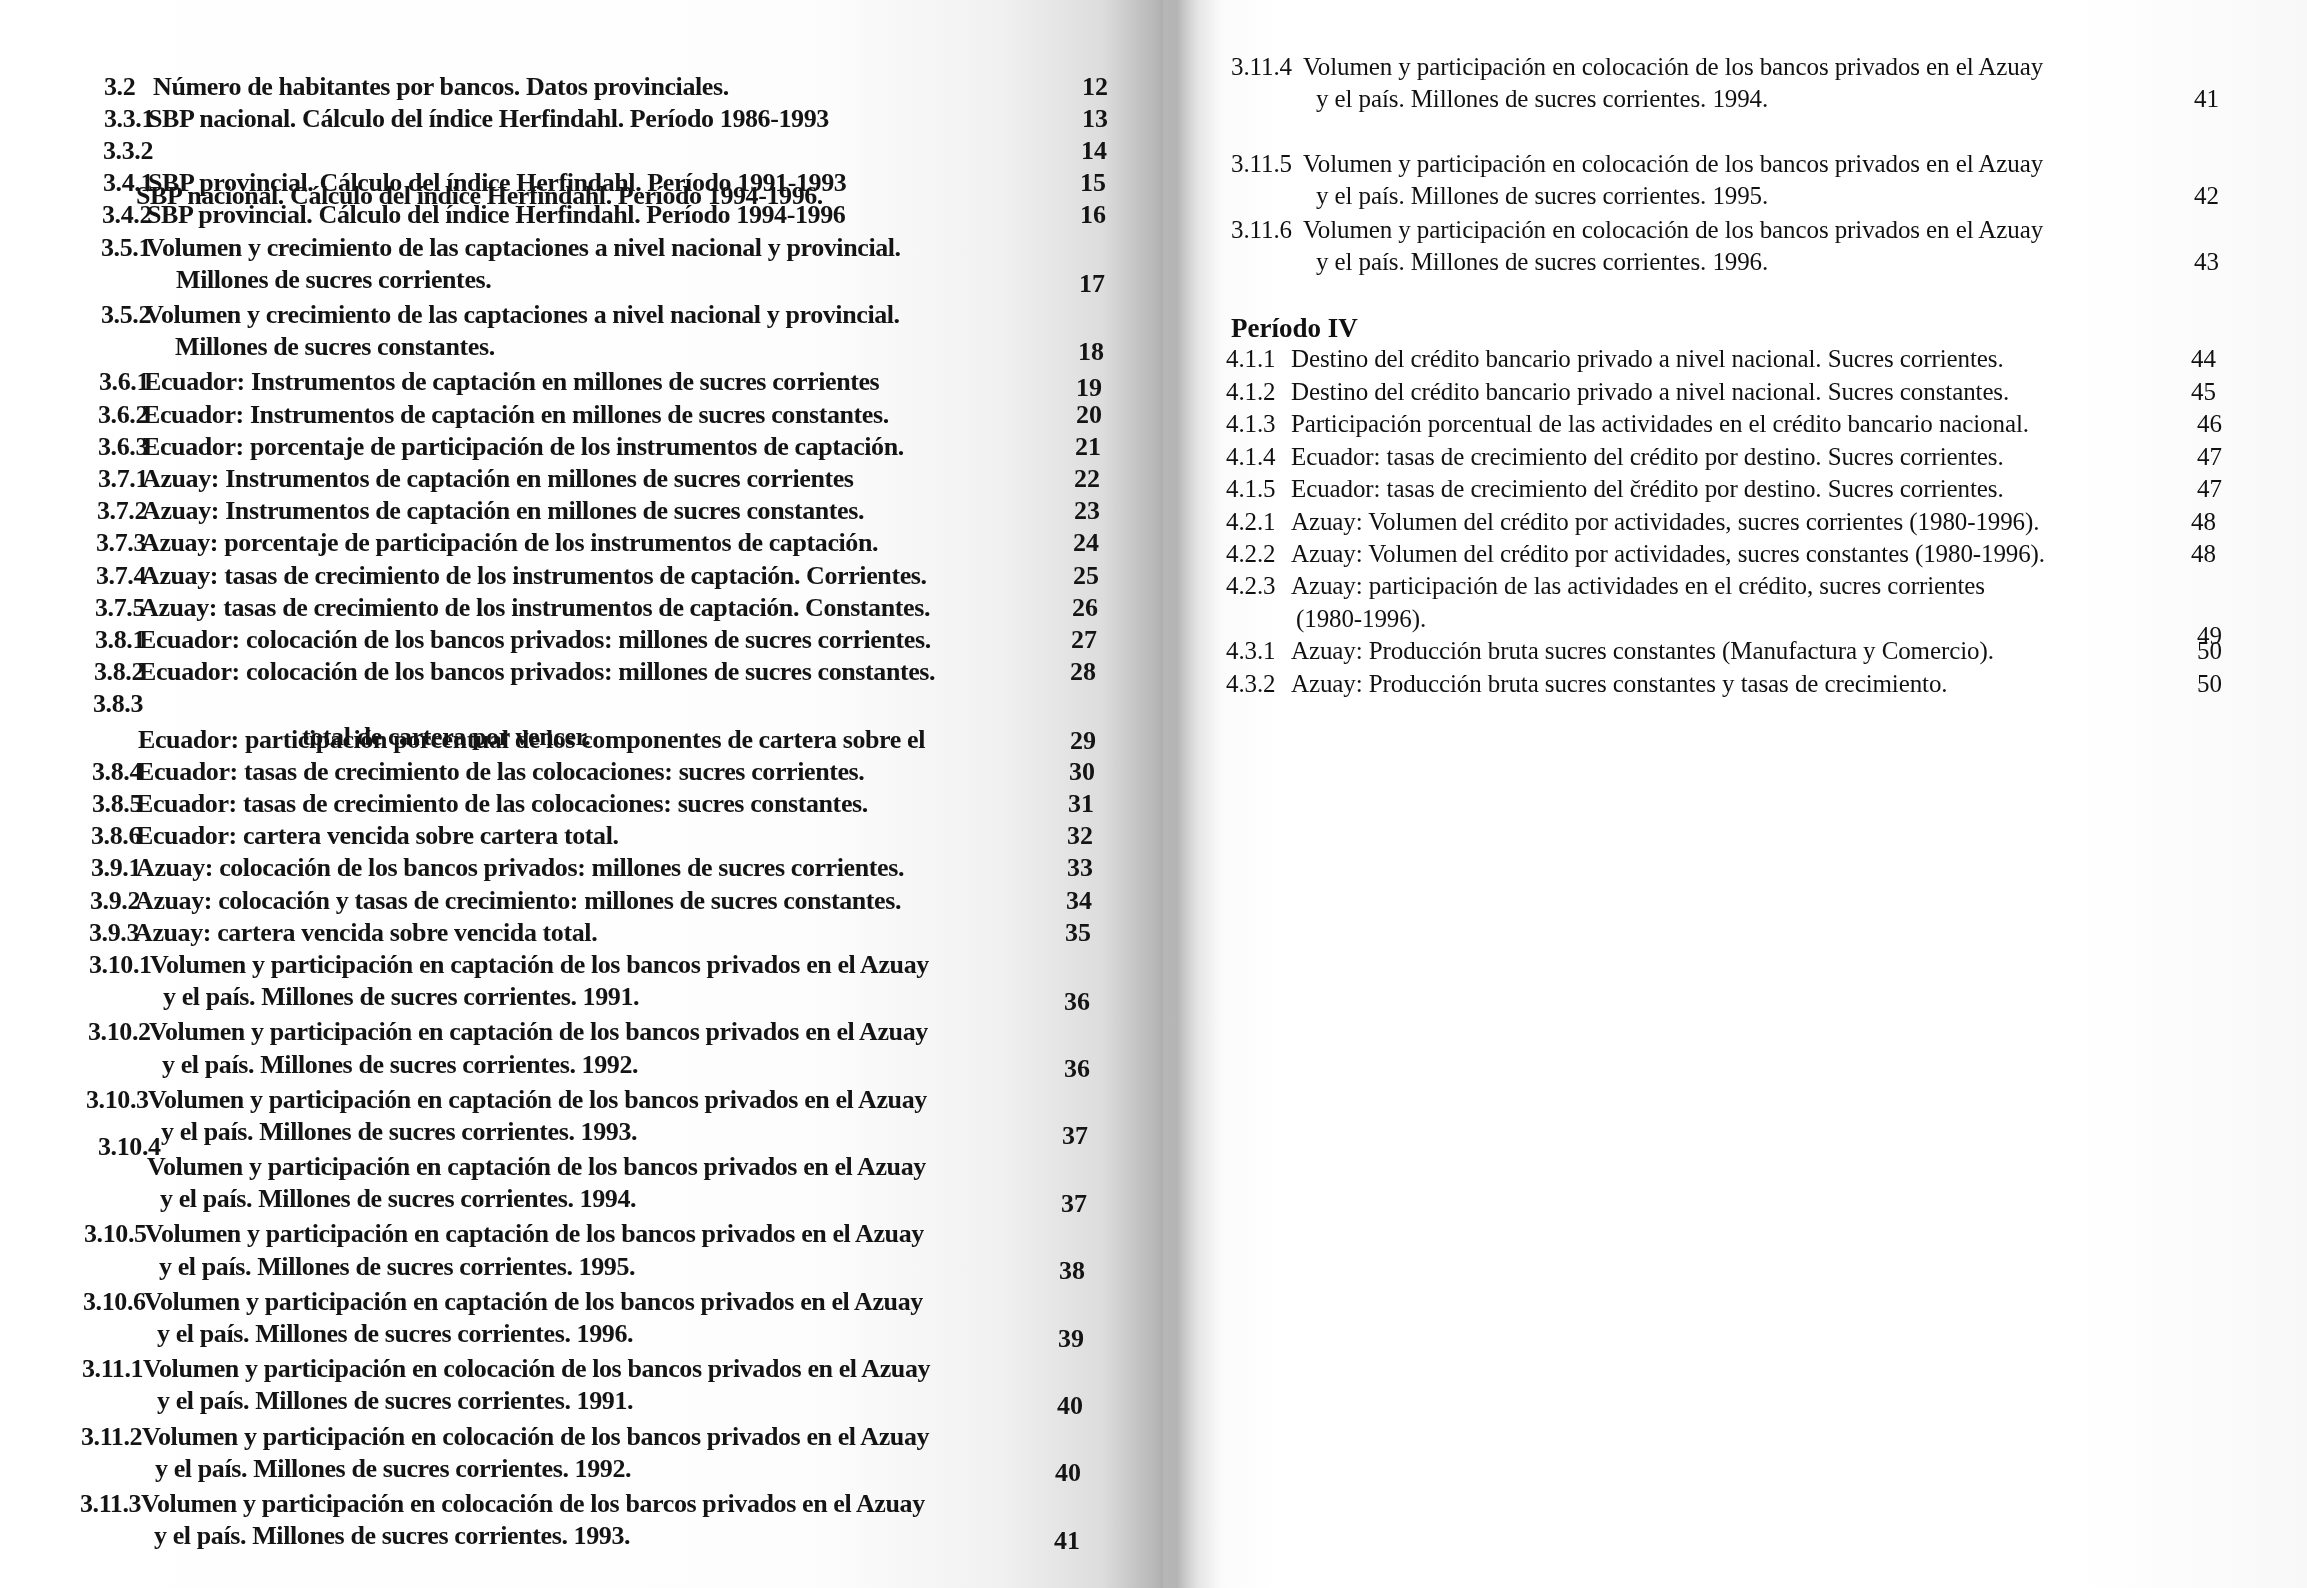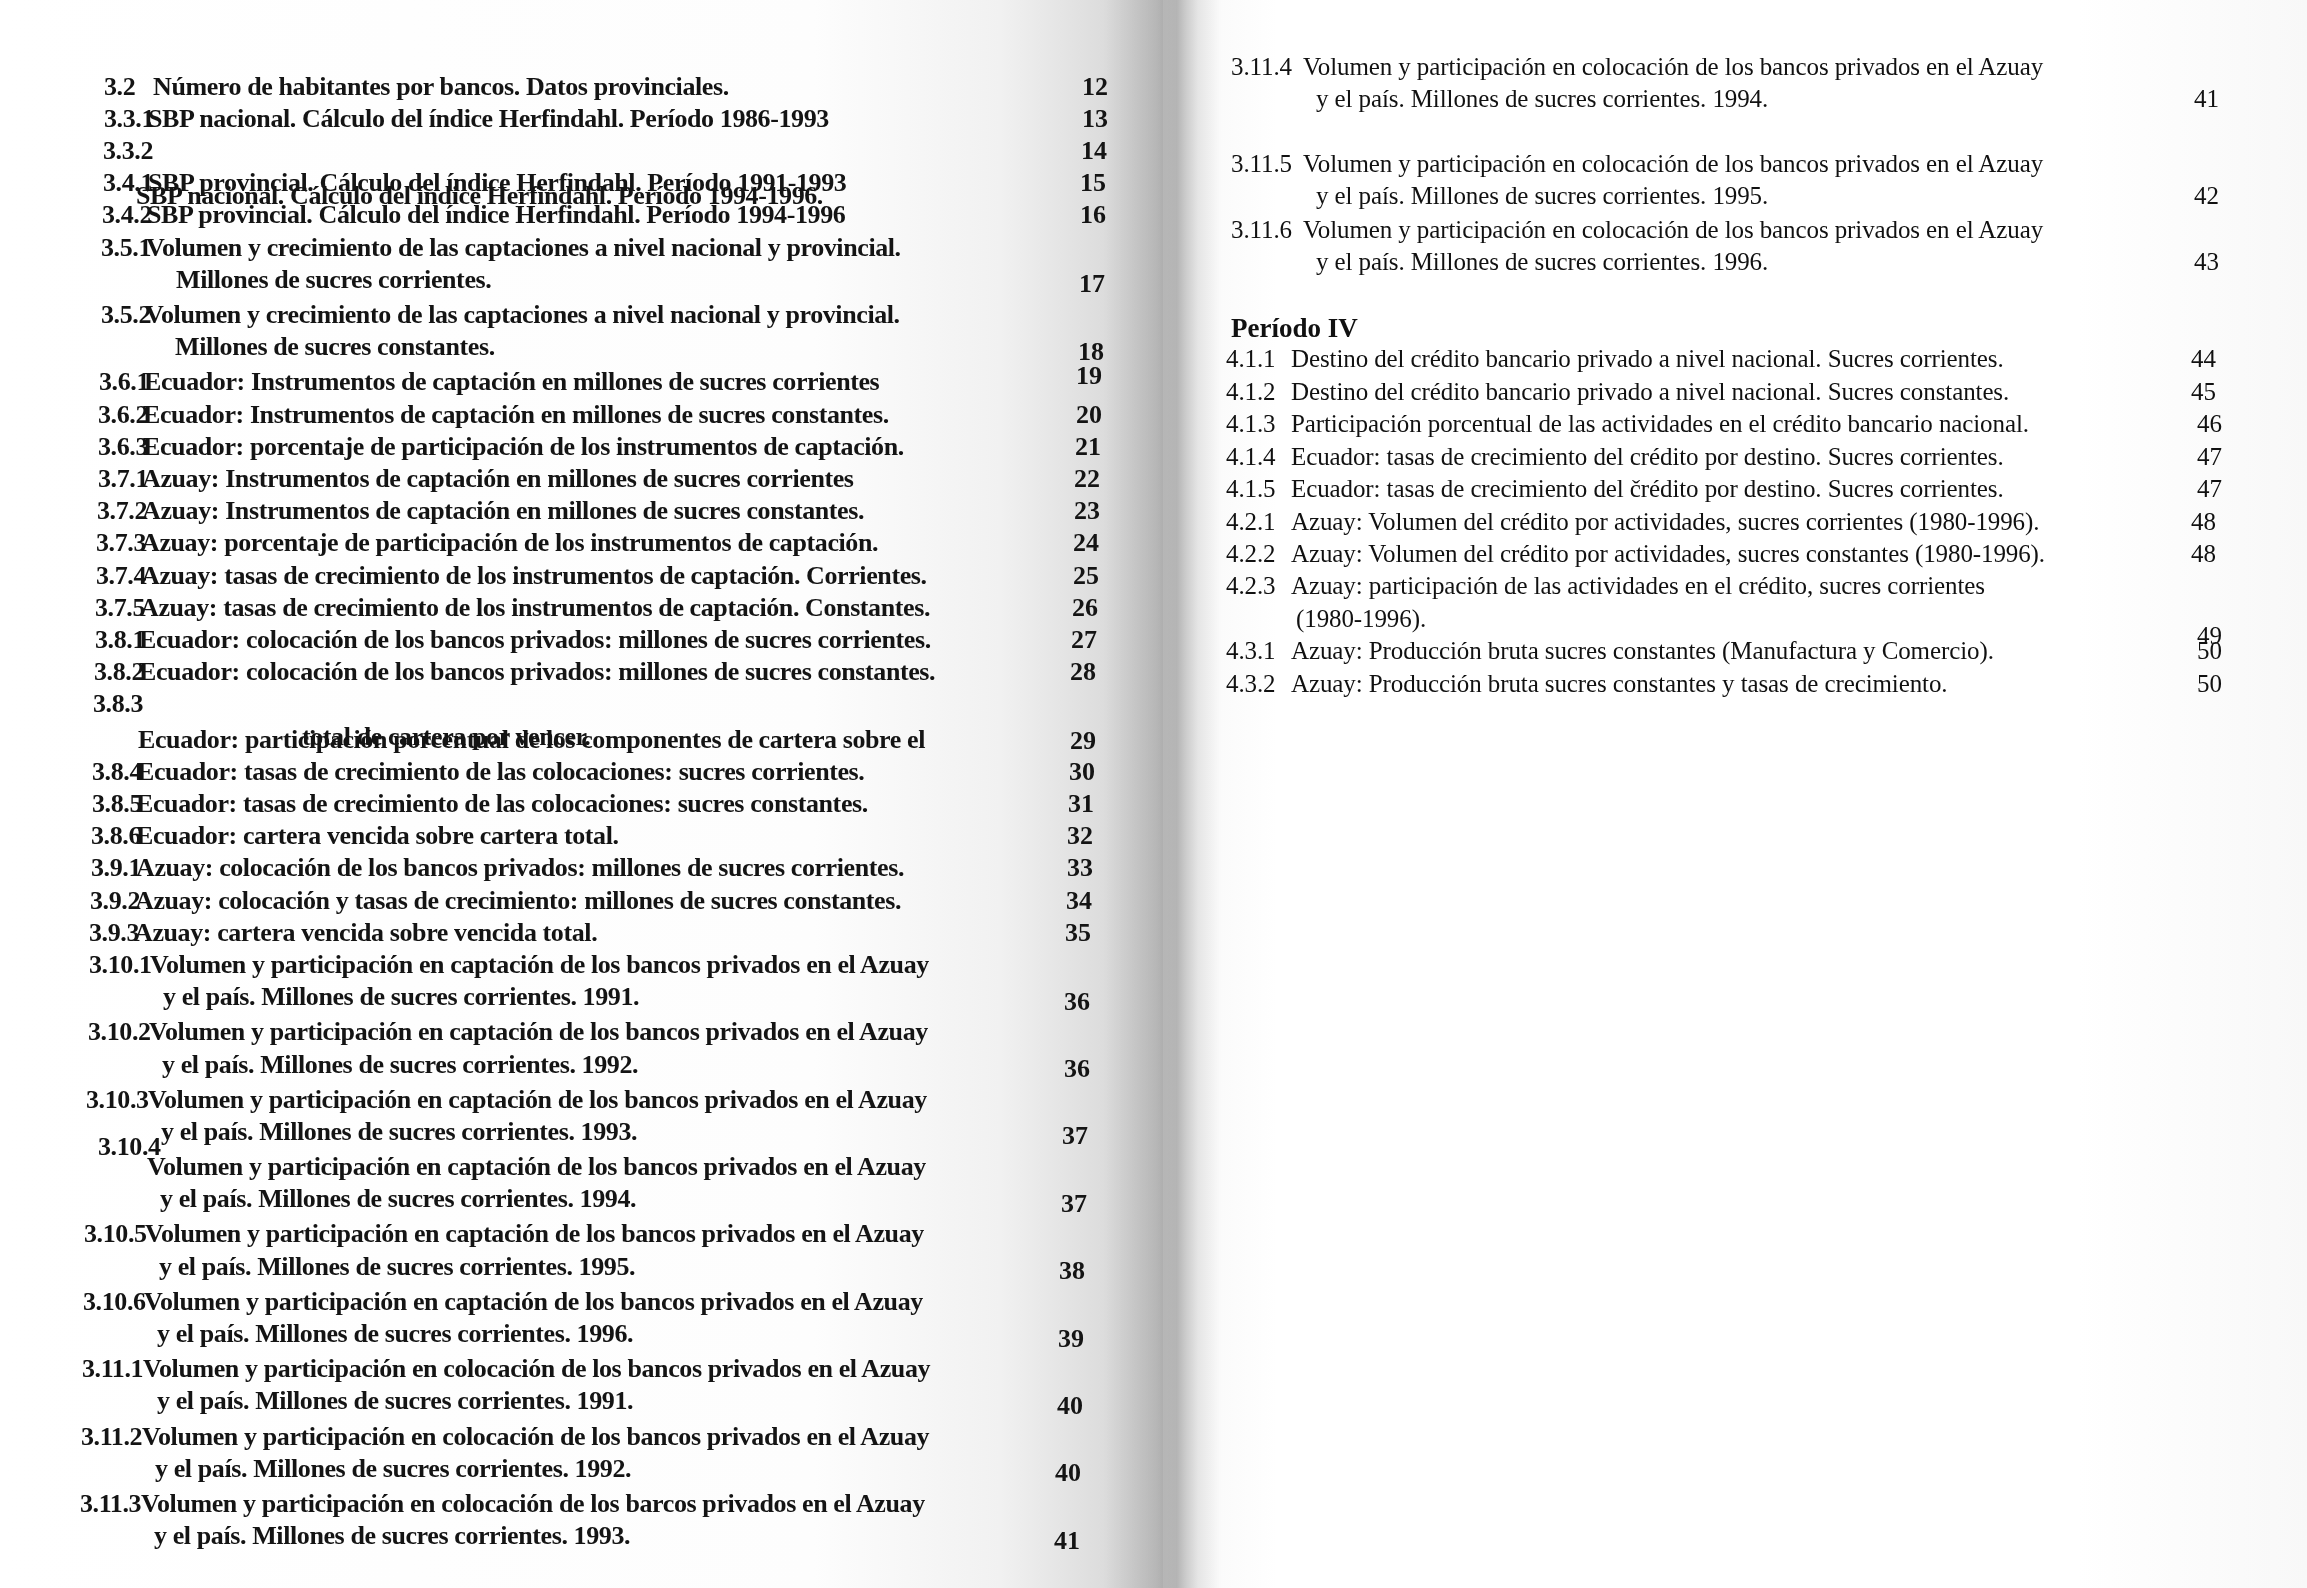--- a/index.html
+++ b/index.html
@@ -49,21 +49,21 @@
     <div class="line" style="left: 101px; top: 233px;">3.5.1</div>
     <div class="line" style="left: 146px; top: 233px;">Volumen y crecimiento de las captaciones a nivel nacional y provincial.</div>
     <div class="line" style="left: 176px; top: 265px;">Millones de sucres corrientes.</div>
     <div class="num" style="left: 1079px; top: 269px;">17</div>
     <div class="line" style="left: 101px; top: 300px;">3.5.2</div>
     <div class="line" style="left: 145px; top: 300px;">Volumen y crecimiento de las captaciones a nivel nacional y provincial.</div>
     <div class="line" style="left: 175px; top: 332px;">Millones de sucres constantes.</div>
     <div class="num" style="left: 1078px; top: 337px;">18</div>
     <div class="line" style="left: 99px; top: 367px;">3.6.1</div>
     <div class="line" style="left: 144px; top: 367px;">Ecuador: Instrumentos de captación en millones de sucres corrientes</div>
-    <div class="num" style="left: 1076px; top: 361px; font-family: Liberation Serif, serif;">19</div>
+    <div class="num" style="left: 1076px; top: 373px; font-family: Liberation Serif, serif;">19</div>
     <div class="line" style="left: 98px; top: 400px;">3.6.2</div>
     <div class="line" style="left: 143px; top: 400px;">Ecuador: Instrumentos de captación en millones de sucres constantes.</div>
     <div class="num" style="left: 1076px; top: 400px;">20</div>
     <div class="line" style="left: 98px; top: 432px;">3.6.3</div>
     <div class="line" style="left: 143px; top: 432px;">Ecuador: porcentaje de participación de los instrumentos de captación.</div>
     <div class="num" style="left: 1075px; top: 432px;">21</div>
     <div class="line" style="left: 98px; top: 464px;">3.7.1</div>
     <div class="line" style="left: 142px; top: 464px;">Azuay:  Instrumentos de captación en millones de sucres corrientes</div>
     <div class="num" style="left: 1074px; top: 464px;">22</div>
     <div class="line" style="left: 97px; top: 496px;">3.7.2</div>

